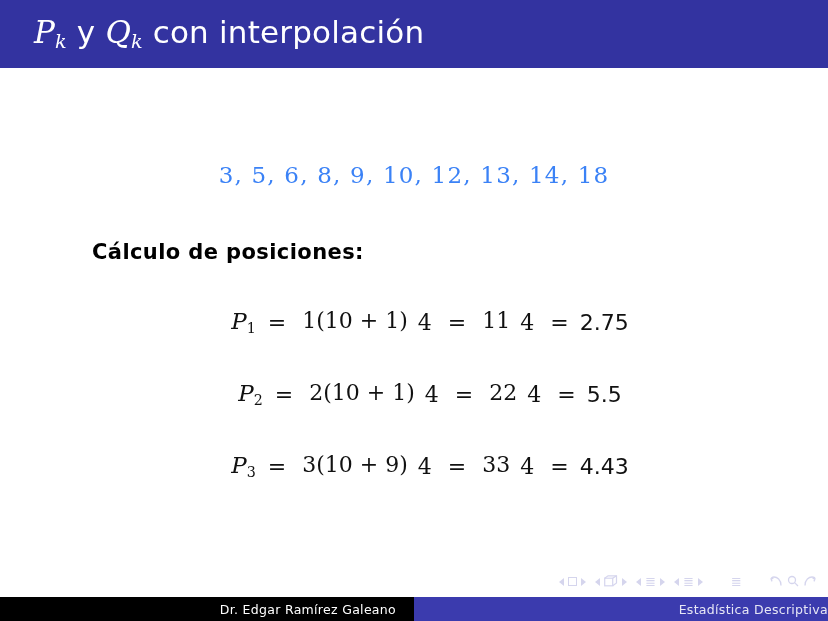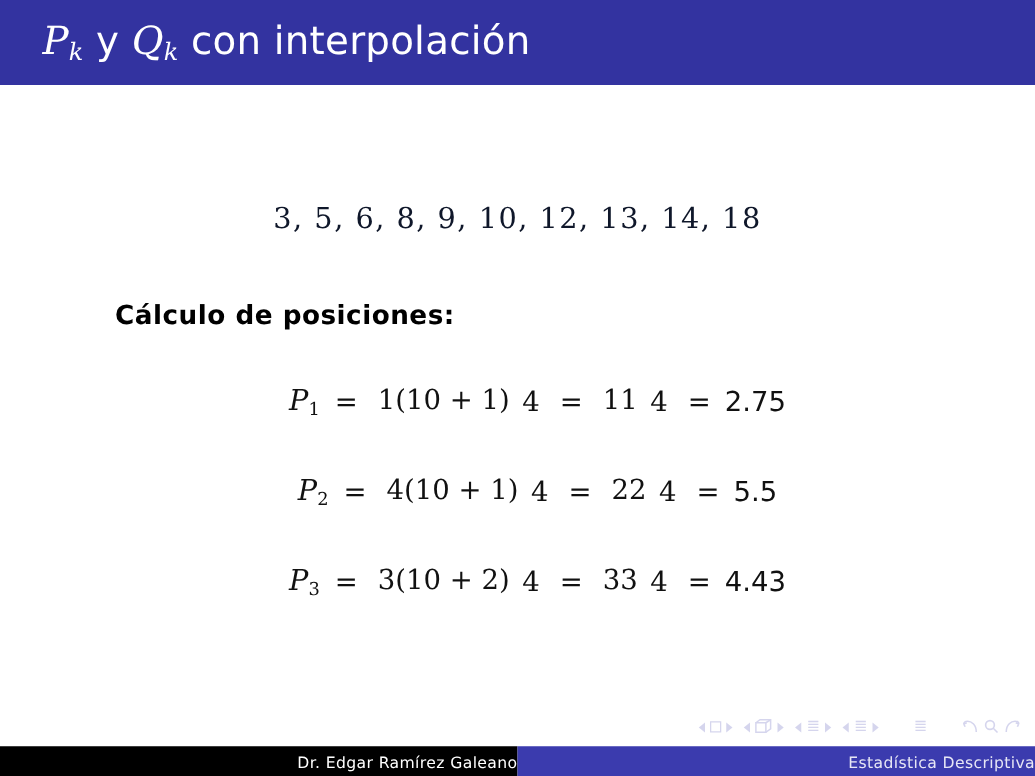--- a/index.html
+++ b/index.html
@@ -56,21 +56,21 @@
   }
 
   .data-sequence {
     position: absolute;
     top: 94px;
     left: 0;
     width: 828px;
     text-align: center;
     font-family: "DejaVu Serif", serif;
     font-size: 23px;
-    color: #0f172a;
+    color: #3b82f6;
     letter-spacing: 1.2px;
   }
 
   .section-heading {
     position: absolute;
     top: 172px;
     left: 64px;
     font-family: "DejaVu Sans", sans-serif;
     font-weight: bold;
     font-size: 21px;
@@ -189,20 +189,21 @@
     display: flex;
   }
   .footer-left {
     width: 414px;
     height: 24px;
     background: #000000;
     display: flex;
     align-items: center;
     justify-content: flex-end;
     box-sizing: border-box;
+    padding-right: 18px;
   }
   .footer-right {
     width: 414px;
     height: 24px;
     background: #3b3bae;
     display: flex;
     align-items: center;
     justify-content: flex-end;
     box-sizing: border-box;
     padding-left: 20px;
@@ -251,39 +252,39 @@
         <span class="den">4</span>
       </span>
       <span class="eq-op">=</span>
       <span class="eq-result">2.75</span>
     </div>
 
     <div class="equation">
       <span class="eq-lhs"><span>P</span><sub>2</sub></span>
       <span class="eq-op">=</span>
       <span class="frac">
-        <span class="num">4(10 + 1)</span>
+        <span class="num">2(10 + 1)</span>
         <span class="bar"></span>
         <span class="den">4</span>
       </span>
       <span class="eq-op">=</span>
       <span class="frac">
         <span class="num">22</span>
         <span class="bar"></span>
         <span class="den">4</span>
       </span>
       <span class="eq-op">=</span>
       <span class="eq-result">5.5</span>
     </div>
 
     <div class="equation">
       <span class="eq-lhs"><span>P</span><sub>3</sub></span>
       <span class="eq-op">=</span>
       <span class="frac">
-        <span class="num">3(10 + 2)</span>
+        <span class="num">3(10 + 9)</span>
         <span class="bar"></span>
         <span class="den">4</span>
       </span>
       <span class="eq-op">=</span>
       <span class="frac">
         <span class="num">33</span>
         <span class="bar"></span>
         <span class="den">4</span>
       </span>
       <span class="eq-op">=</span>

